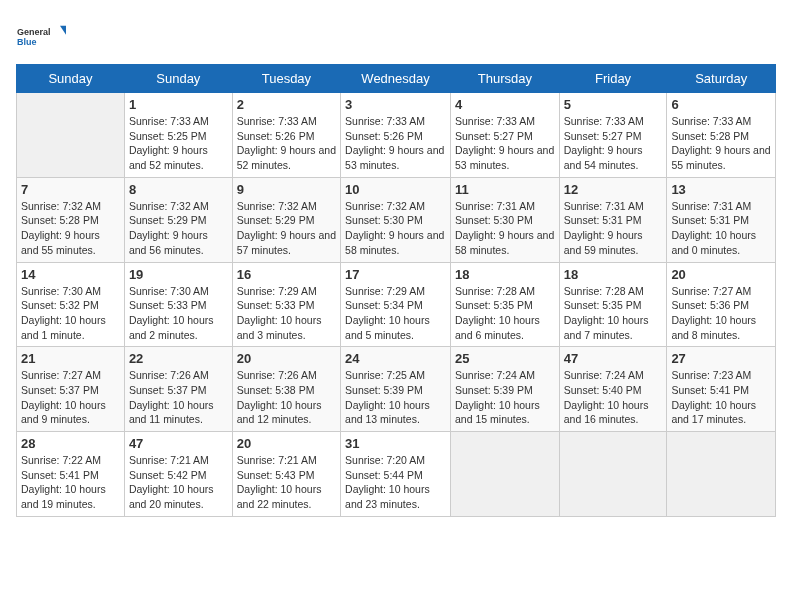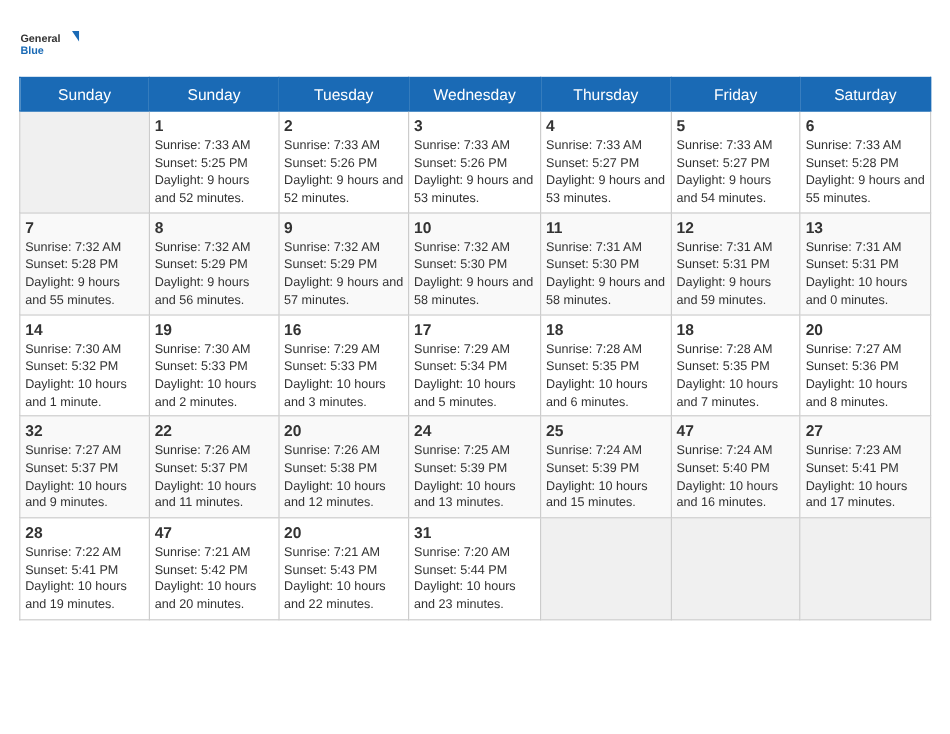--- a/index.html
+++ b/index.html
@@ -187,21 +187,21 @@
           <div class="day-number">18</div>
           <div class="day-info">Sunrise: 7:28 AM<br>Sunset: 5:35 PM<br>Daylight: 10 hours and 7 minutes.</div>
         </td>
         <td>
           <div class="day-number">20</div>
           <div class="day-info">Sunrise: 7:27 AM<br>Sunset: 5:36 PM<br>Daylight: 10 hours and 8 minutes.</div>
         </td>
       </tr>
       <tr>
         <td>
-          <div class="day-number">32</div>
+          <div class="day-number">21</div>
           <div class="day-info">Sunrise: 7:27 AM<br>Sunset: 5:37 PM<br>Daylight: 10 hours and 9 minutes.</div>
         </td>
         <td>
           <div class="day-number">22</div>
           <div class="day-info">Sunrise: 7:26 AM<br>Sunset: 5:37 PM<br>Daylight: 10 hours and 11 minutes.</div>
         </td>
         <td>
           <div class="day-number">20</div>
           <div class="day-info">Sunrise: 7:26 AM<br>Sunset: 5:38 PM<br>Daylight: 10 hours and 12 minutes.</div>
         </td>

